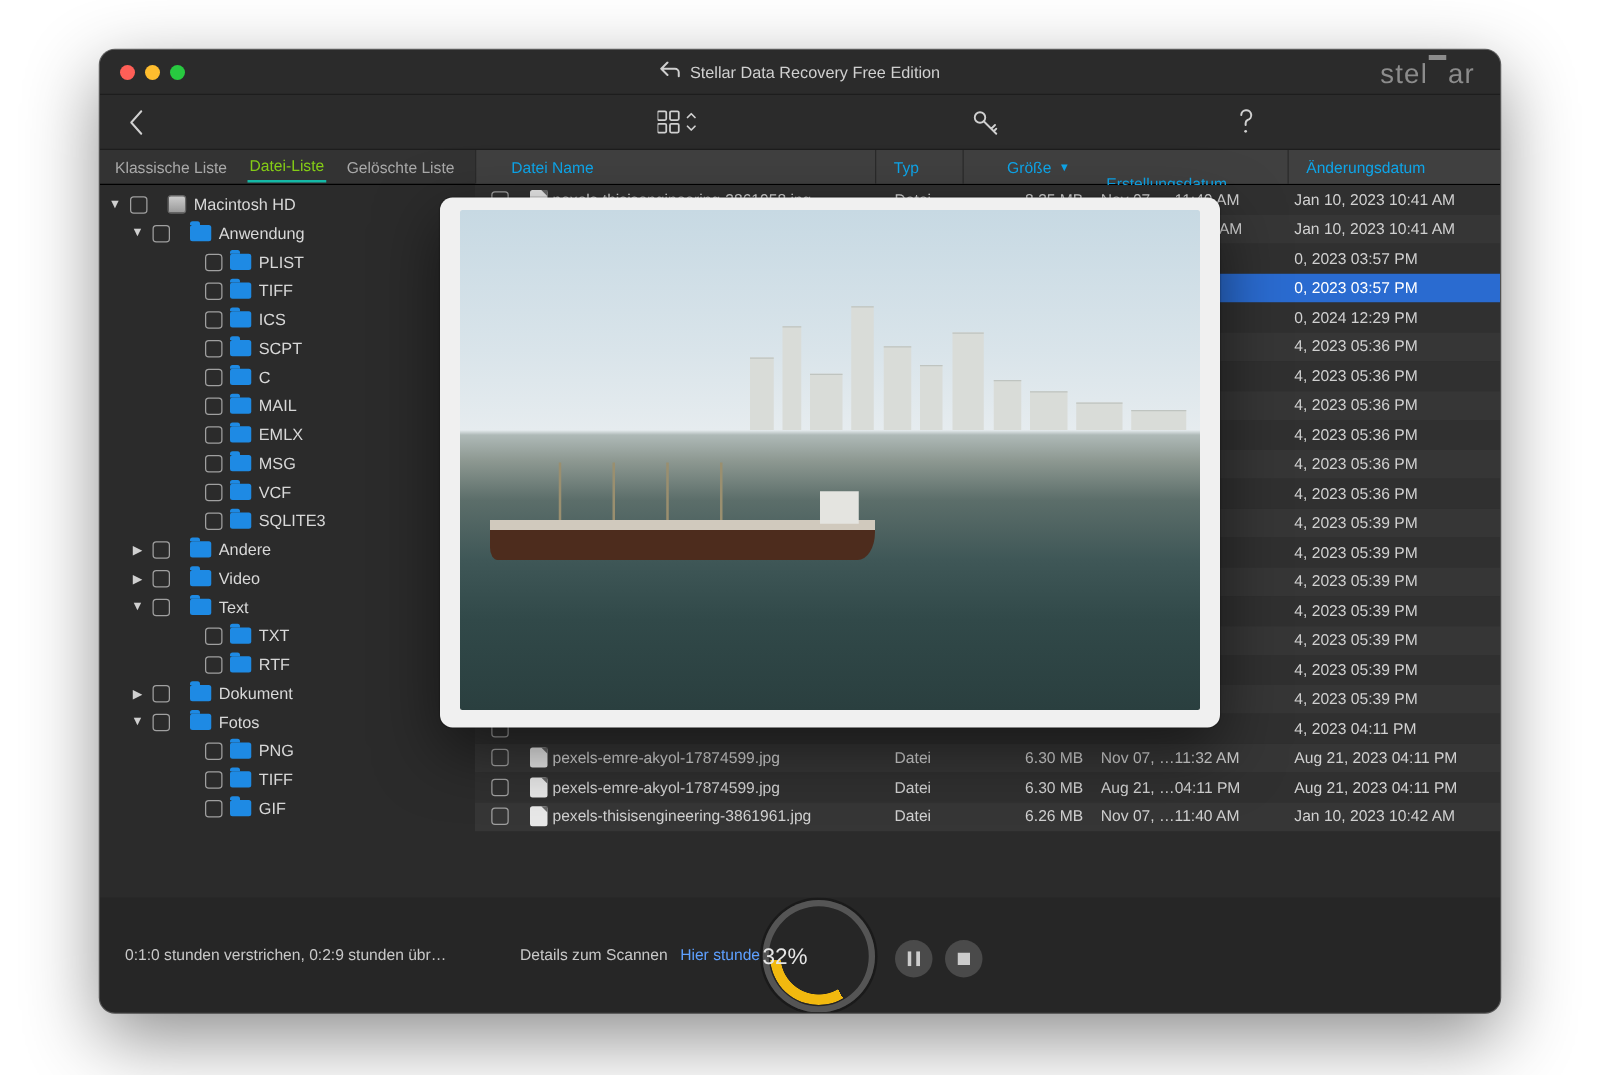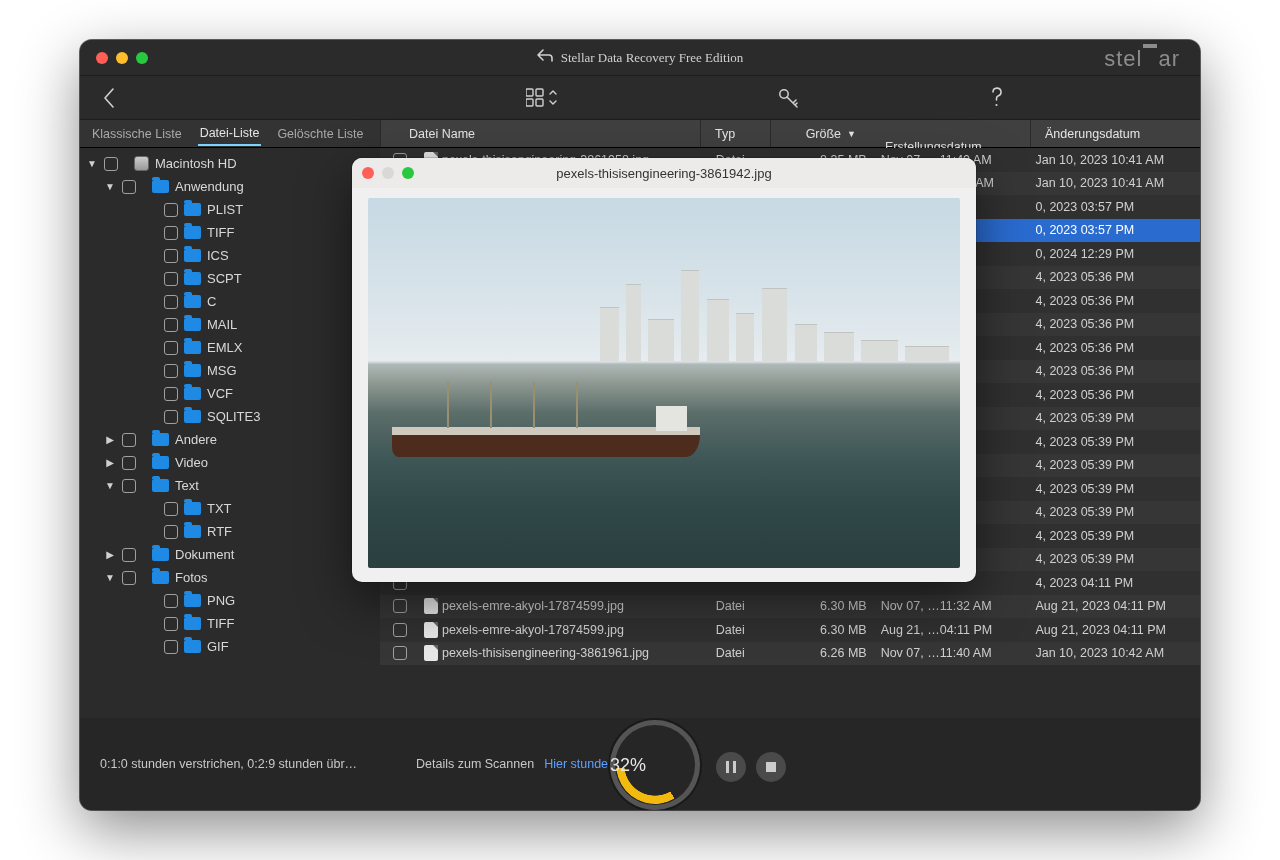--- a/index.html
+++ b/index.html
@@ -24,33 +24,33 @@
   .window {
     position:absolute; left:80px; top:40px; width:1120px; height:770px;
     background:var(--bg-window); border-radius:12px; overflow:hidden;
     box-shadow: 0 20px 60px rgba(0,0,0,0.45), 0 0 0 1px rgba(0,0,0,0.6);
     display:flex; flex-direction:column;
   }
   
   .titlebar { height:36px; display:flex; align-items:center; position:relative; background:var(--bg-header-dark); border-bottom:1px solid #1d1d1d; }
   .traffic { display:flex; gap:8px; padding-left:16px; }
   .traffic-dot { width:12px; height:12px; border-radius:50%; }
-  .titlebar-center { position:absolute; left:0; right:0; display:flex; justify-content:center; align-items:center; gap:8px; font-size:13px; color:#d0d0d0; pointer-events:none;font-family:Liberation Serif, serif; }
+  .titlebar-center { position:absolute; left:0; right:0; display:flex; justify-content:center; align-items:center; gap:8px; font-size:13px; color:#d0d0d0; pointer-events:none; }
   .brand { position:absolute; right:20px; top:6px; height:22px; display:flex; align-items:flex-start; font-weight:400; letter-spacing:1px; font-size:22px; color:#8c8c8c; }
   
   .toolbar { height:44px; display:flex; align-items:center; padding:0 22px; gap:90px; border-bottom:1px solid #1d1d1d; }
   .tb-btn { color:#d0d0d0; display:flex; align-items:center; }
   .icon { display:inline-block; }
   
   .tabs-row { height:28px; display:flex; align-items:stretch; border-bottom:1px solid #000; background:#333; }
   .left-tabs { width:300px; display:flex; align-items:center; gap:14px; padding-left:10px; font-size:12.5px; color:var(--text-dim); }
   .left-tabs .tab { padding:4px 2px; cursor:default; }
-  .left-tabs .tab.active { color:#e5e5e5; border-bottom:2px solid #7dd3fc; }
+  .left-tabs .tab.active { color:#84cc16; border-bottom:2px solid #14b8a6; }
   .col-headers { flex:1; display:flex; align-items:stretch; background:var(--bg-table-header); }
-  .col-headers .col { padding:0 14px; display:flex; align-items:center; font-size:12.5px; color:#e5e5e5; border-left:1px solid #2a2a2a; position:relative;}
+  .col-headers .col { padding:0 14px; display:flex; align-items:center; font-size:12.5px; color:#0ea5e9; border-left:1px solid #2a2a2a; position:relative;}
   .col-name { flex:1 1 310px; min-width:280px; padding-left:28px !important; }
   .col-type { width:70px; }
   .col-size { width:100px; justify-content:flex-end; }
   .col-created { width:160px;margin-top:27px; }
   .col-modified { width:170px; }
   .sort-caret { margin-left:6px; font-size:9px; }
   
   .body { flex:1; display:flex; overflow:hidden; position:relative; }
   .sidebar { width:300px; background:var(--bg-sidebar); overflow-y:auto; position:relative; }
   .sidebar::-webkit-scrollbar{width:9px;} .sidebar::-webkit-scrollbar-thumb{background:#555; border-radius:5px;}
@@ -611,28 +611,20 @@
           <svg width="10" height="10" viewBox="0 0 10 10">
               <rect x="0" y="0" width="10" height="10" fill="#ccc"></rect>
             </svg>
         </div>
       </div>
     </div>
 
   </div>
 
   <div class="preview">
-    <div class="preview-title">
-      <div class="traffic">
-        <div class="traffic-dot" style="background:var(--traffic-red)"></div>
-        <div class="traffic-dot" style="background:#d8d8d8"></div>
-        <div class="traffic-dot" style="background:var(--traffic-green)"></div>
-      </div>
-      <span>pexels-thisisengineering-3861942.jpg</span>
-    </div>
     <div class="preview-img">
       <div class="skyline">
         <div style="left:2%; width:5%; height:52%;"></div>
         <div style="left:9%; width:4%; height:74%;"></div>
         <div style="left:15%; width:7%; height:40%;"></div>
         <div style="left:24%; width:5%; height:88%;"></div>
         <div style="left:31%; width:6%; height:60%;"></div>
         <div style="left:39%; width:5%; height:46%;"></div>
         <div style="left:46%; width:7%; height:70%;"></div>
         <div style="left:55%; width:6%; height:36%;"></div>

